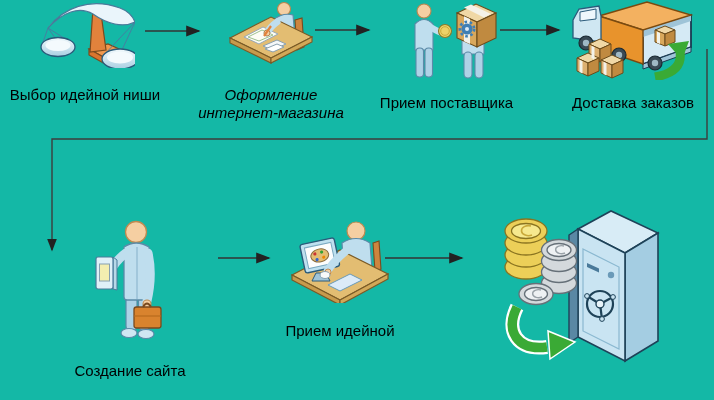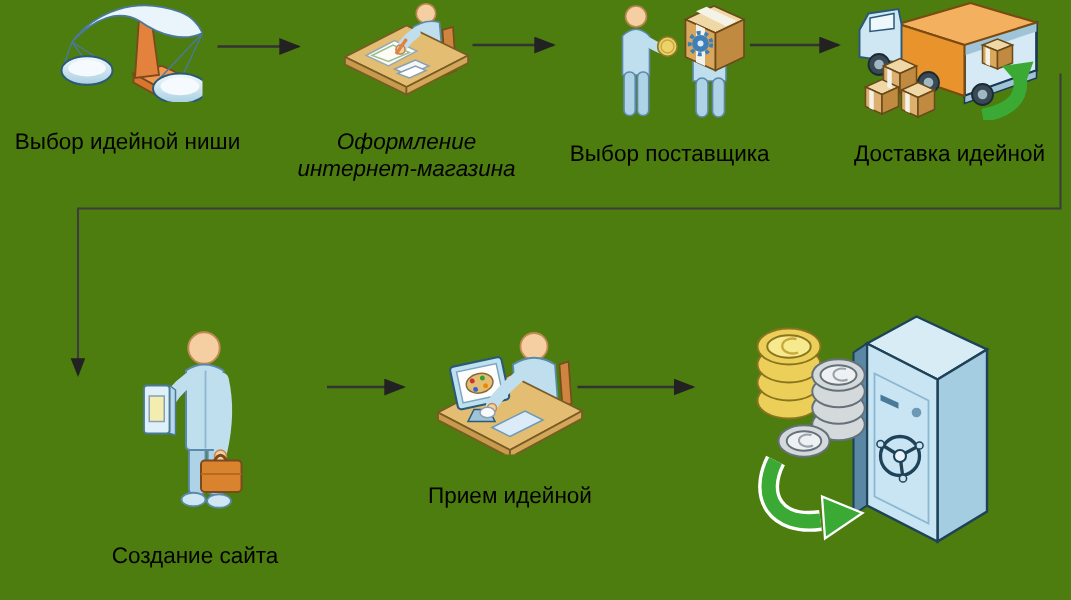--- a/index.html
+++ b/index.html
@@ -1,17 +1,17 @@
 <!DOCTYPE html>
 <html><head>
 <meta charset="utf-8">
 <style>
   html,body { margin:0; padding:0; background:#ffffff; }
   .canvas {
-    position:relative; width:714px; height:400px; background:#4d7c0f;
+    position:relative; width:714px; height:400px; background:#14b8a6;
     font-family:"Liberation Sans", sans-serif; overflow:hidden;
   }
   .overlay { position:absolute; left:0; top:0; width:714px; height:400px; pointer-events:none; }
   .step { position:absolute; display:flex; flex-direction:column; align-items:center; text-align:center; }
   .step .label { font-size:15px; line-height:1.2; color:#000; white-space:pre-line; }
   .s1 { left:0;   top:2;   width:170px; }
   .s1 .label { margin-top:18px; }
   .s2 { left:196px; top:2;   width:150px; }
   .s2 .label { margin-top:21px;font-style:italic; }
   .s3 { left:374px; top:0;   width:145px; }
@@ -102,21 +102,21 @@
       <rect x="81" y="52" width="8" height="26" rx="4" fill="#aed2e6" stroke="#5b8aa8" stroke-width="1.1"></rect>
       <polygon points="63,13 82,4 102,13 83,22" fill="#f0d8a6" stroke="#6a4a1a" stroke-width="1.1"></polygon>
       <polygon points="63,13 83,22 83,47 63,38" fill="#d9a85c" stroke="#6a4a1a" stroke-width="1.1"></polygon>
       <polygon points="102,13 102,38 83,47 83,22" fill="#c08a40" stroke="#6a4a1a" stroke-width="1.1"></polygon>
       <polygon points="70,7.5 77,4.5 97,14 90,17.5" fill="#f5f2e8"></polygon>
       <polygon points="70,16.2 76,19 76,44 70,41.3" fill="#f2f2ea"></polygon>
       <circle cx="73" cy="29" r="7.2" fill="none" stroke="#3f7fb5" stroke-width="2.6" stroke-dasharray="2.6 2.6"></circle>
       <circle cx="73" cy="29" r="5.6" fill="#3f7fb5"></circle>
       <circle cx="73" cy="29" r="2" fill="#dceaf5"></circle>
     </svg>
-    <div class="label">Выбор поставщика</div>
+    <div class="label">Прием поставщика</div>
   </div>
 
   <div class="step s4">
     <svg class="icon" width="128" height="80" viewBox="0 0 128 80">
       <polygon points="74,30 122,15 122,47 74,64" fill="#d5eaf5" stroke="#1a3a52" stroke-width="1.8"></polygon>
       <polygon points="74,30 122,15 122,21 74,37" fill="#9fc4d8"></polygon>
       <polygon points="74,64 122,47 122,52 74,69" fill="#9fc4d8" stroke="#1a3a52" stroke-width="1"></polygon>
       <polygon points="86,30 96,26 106,30 96,34" fill="#f0d8a6" stroke="#6a4a1a" stroke-width="1"></polygon>
       <polygon points="86,30 96,34 96,46 86,42" fill="#d9a85c" stroke="#6a4a1a" stroke-width="1"></polygon>
       <polygon points="106,30 96,34 96,46 106,42" fill="#c08a40" stroke="#6a4a1a" stroke-width="1"></polygon>
@@ -141,21 +141,21 @@
         <polygon points="8,58 19,63 19,76 8,71" fill="#ddb070"></polygon>
         <polygon points="30,58 19,63 19,76 30,71" fill="#c08a40"></polygon>
         <polygon points="32,60 43,55 54,60 43,65" fill="#f0d8a6"></polygon>
         <polygon points="32,60 43,65 43,78 32,73" fill="#ddb070"></polygon>
         <polygon points="54,60 43,65 43,78 54,73" fill="#c08a40"></polygon>
       </g>
       <polygon points="22.5,45.8 25.5,47.2 25.5,59.4 22.5,58" fill="#f2f2ea"></polygon>
       <polygon points="10.5,59.8 13.5,61.2 13.5,73.4 10.5,72" fill="#f2f2ea"></polygon>
       <polygon points="34.5,61.8 37.5,63.2 37.5,75.4 34.5,74" fill="#f2f2ea"></polygon>
     </svg>
-    <div class="label">Доставка идейной</div>
+    <div class="label">Доставка заказов</div>
   </div>
 
   <div class="step s5">
     <svg class="icon" width="75" height="126" viewBox="0 0 75 126">
       <rect x="33" y="80" width="11" height="33" rx="4" fill="#aed2e6" stroke="#5b8aa8" stroke-width="1.2"></rect>
       <rect x="45.5" y="80" width="11" height="33" rx="4" fill="#aed2e6" stroke="#5b8aa8" stroke-width="1.2"></rect>
       <ellipse cx="36" cy="116" rx="8" ry="4.5" fill="#cfe7f2" stroke="#5b8aa8" stroke-width="1.2"></ellipse>
       <ellipse cx="53" cy="117" rx="8" ry="4.5" fill="#cfe7f2" stroke="#5b8aa8" stroke-width="1.2"></ellipse>
       <circle cx="43" cy="15" r="10.5" fill="#f5cfa2" stroke="#c08a50" stroke-width="1.3"></circle>
       <path d="M31,30 Q43,22 56,30 L57,80 Q57,83 54,83 L34,83 Q31,83 31,80 Z" fill="#bfdeee" stroke="#5b8aa8" stroke-width="1.3"></path>

